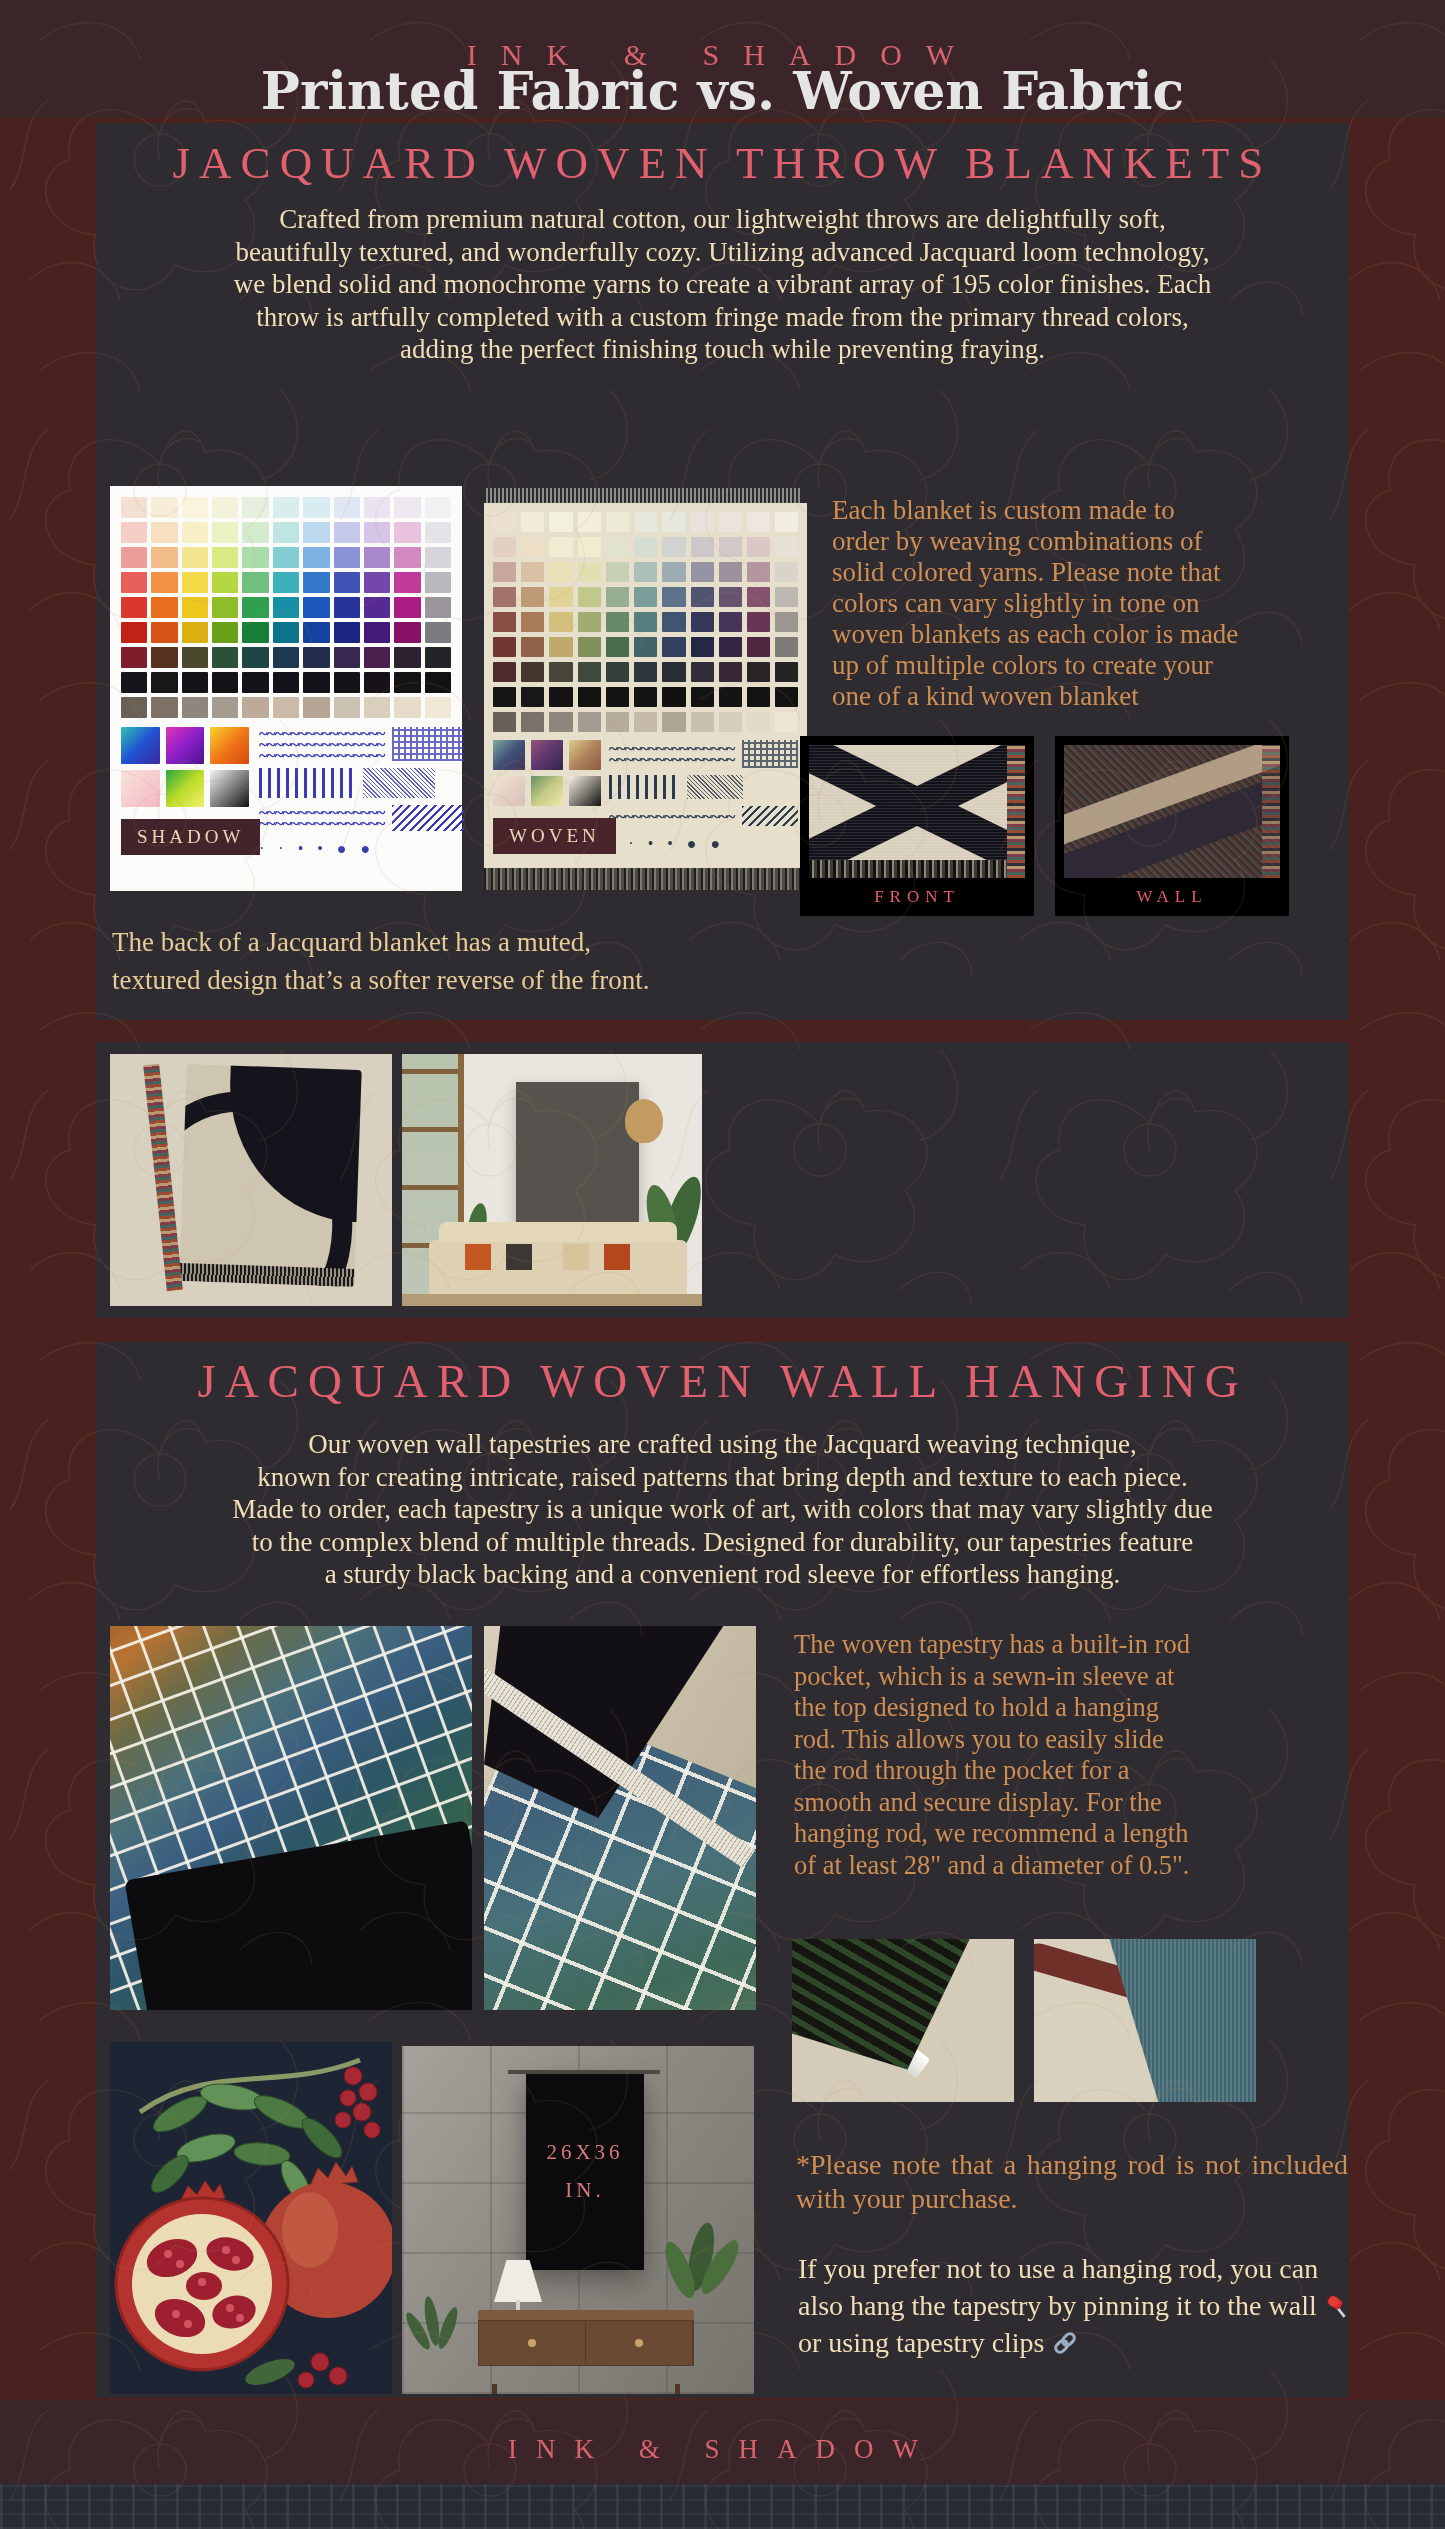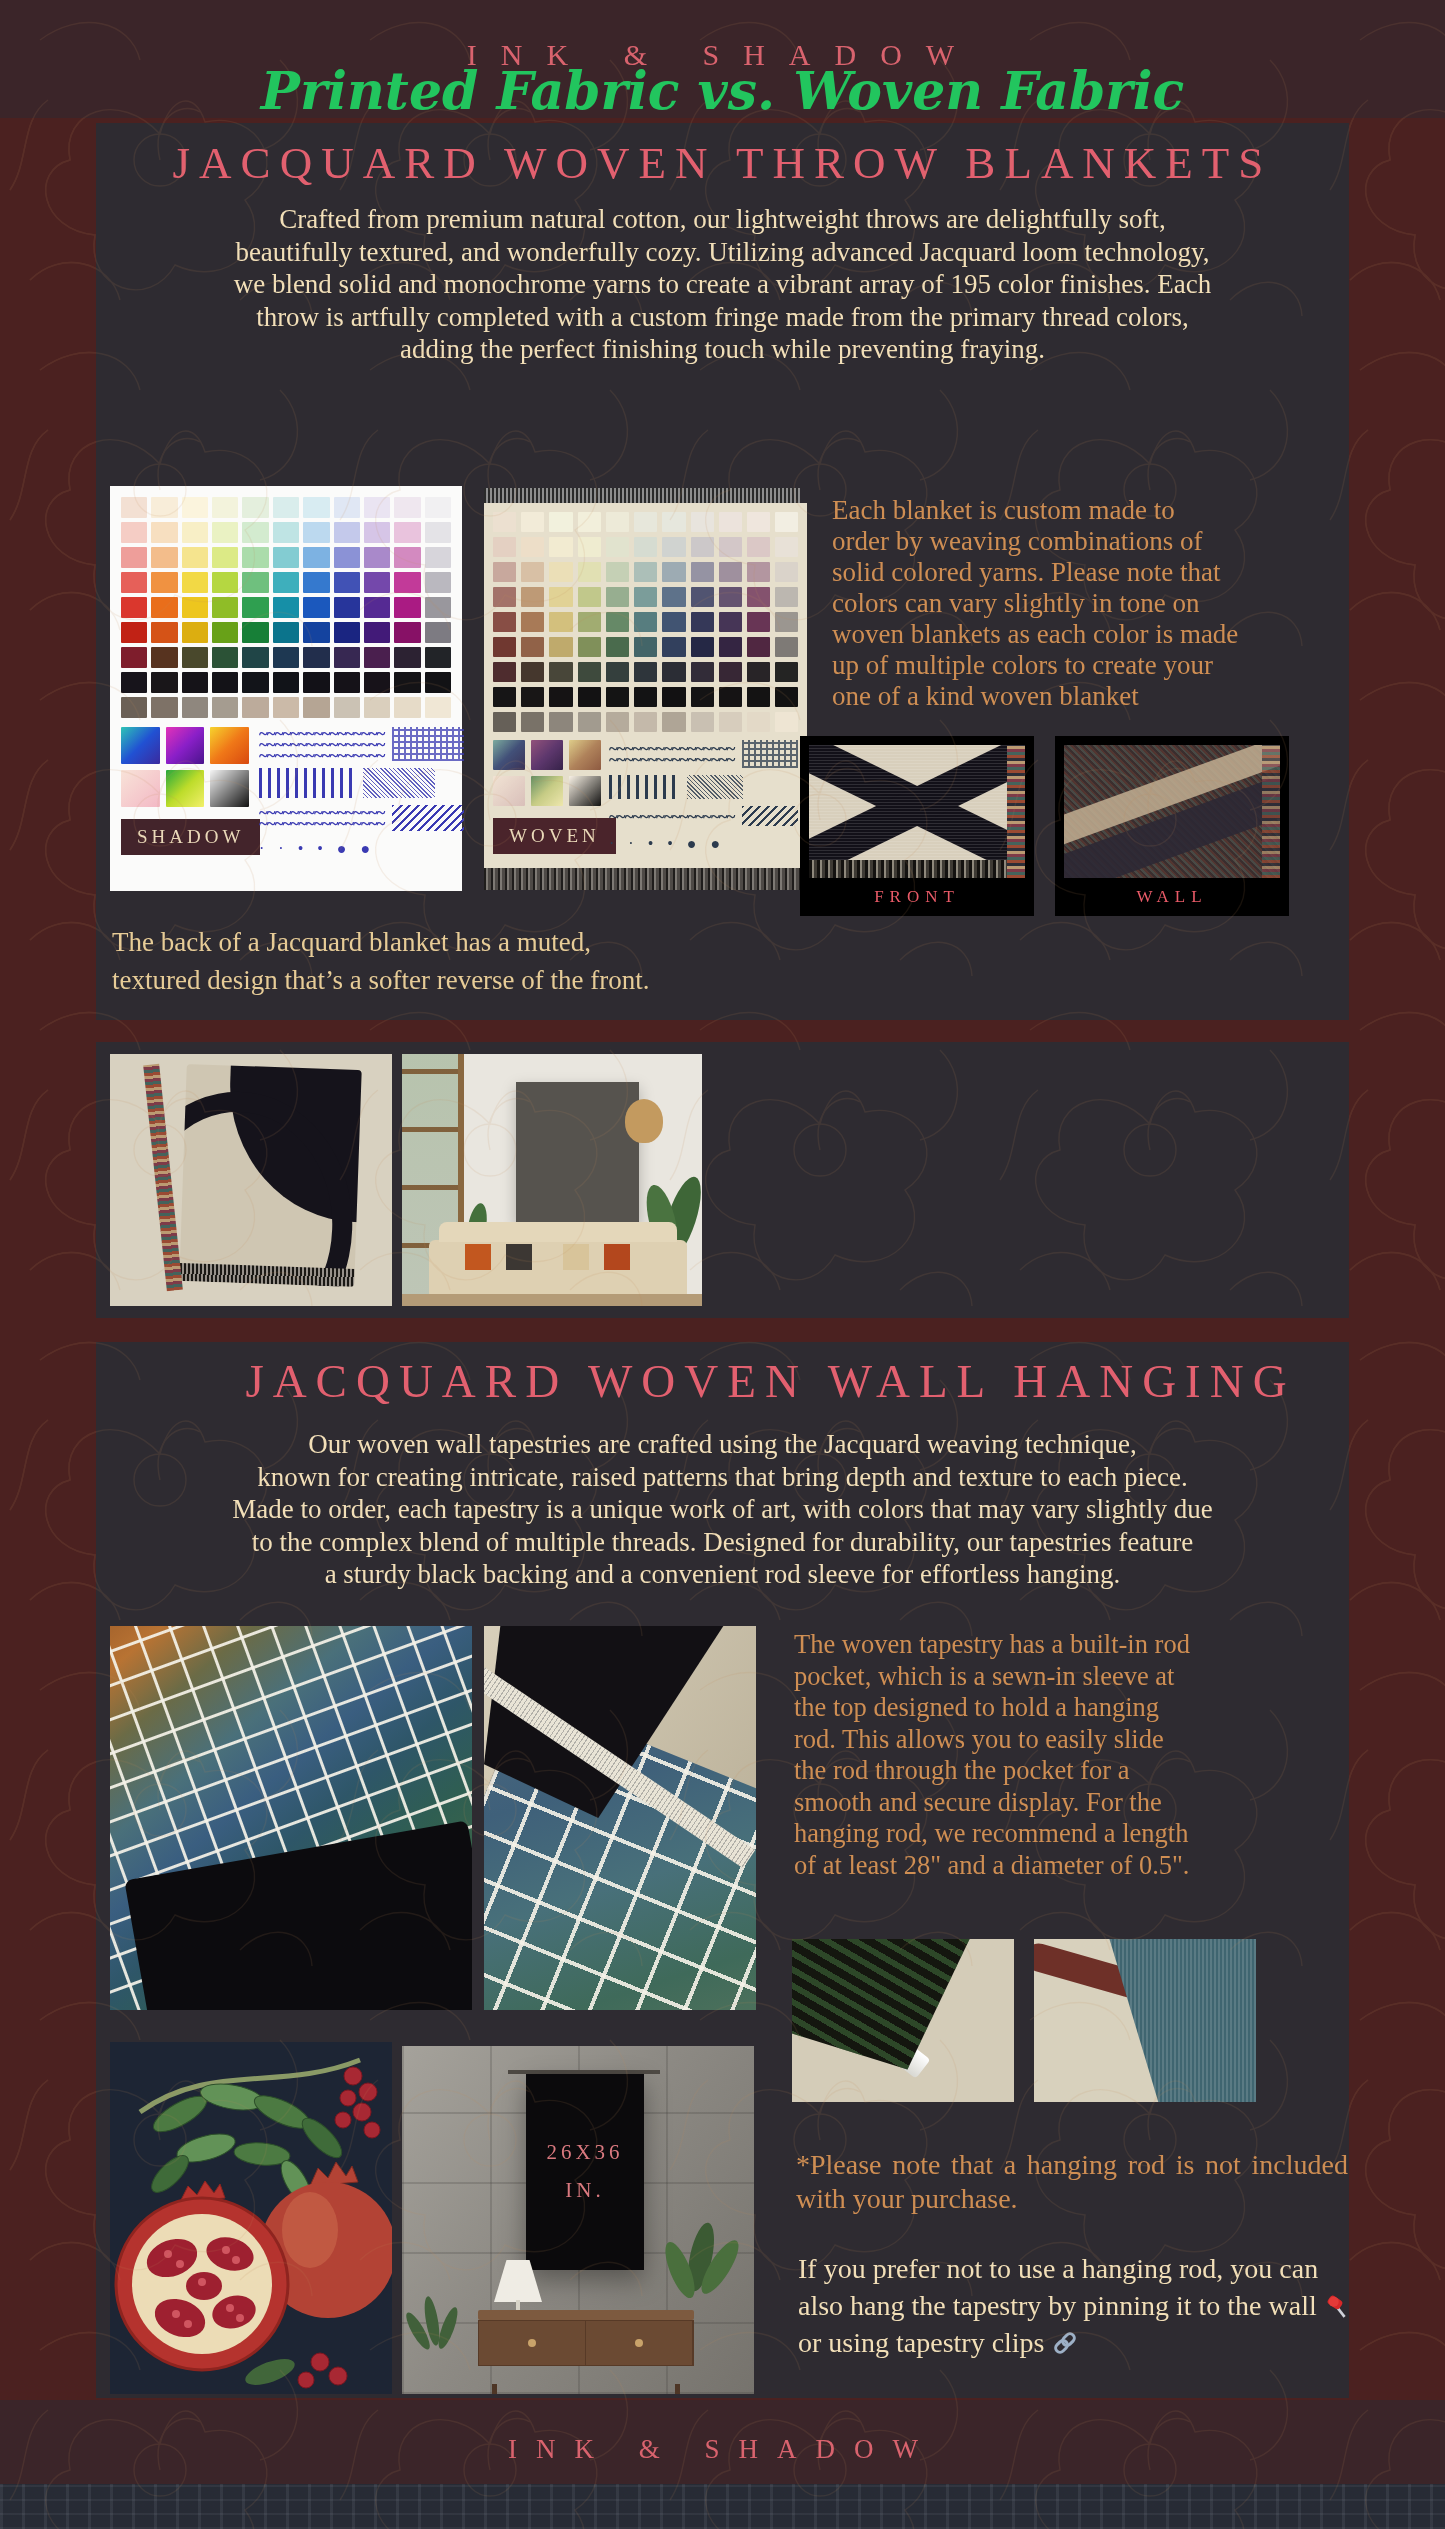--- a/index.html
+++ b/index.html
@@ -10,22 +10,22 @@
   .panel{position:absolute;left:96px;width:1253px;background:#2e2b31;}
   .panel1{top:123px;height:897px;}
   .panel2{top:1042px;height:276px;}
   .panel3{top:1342px;height:1056px;}
   .floral{position:absolute;left:0;top:0;z-index:3;pointer-events:none;opacity:.12;}
   .bottom-strip{position:absolute;left:0;top:2484px;width:1445px;height:45px;background:#272b35;
     background-image:repeating-linear-gradient(90deg,rgba(190,200,215,.09) 0 3px,transparent 3px 22px),
                      repeating-linear-gradient(0deg,rgba(190,200,215,.07) 0 2px,transparent 2px 14px);} .t-cream{color:#f2dfb8;} .t-gold{color:#cf8e53;} .t-tan{color:#e7cc97;}
   .wordmark{position:absolute;top:38px;left:0;width:100%;text-align:center;color:#d9636e;
     font-size:30px;letter-spacing:24px;z-index:4;}
-  .tagline{position:absolute;top:64px;left:0;width:100%;text-align:center;color:#22c55e;
-    font-size:52px;line-height:54px;font-style:italic;font-weight:600;z-index:4;
+  .tagline{position:absolute;top:64px;left:0;width:100%;text-align:center;color:#e5e5e5;
+    font-size:52px;line-height:54px;font-weight:600;z-index:4;
     font-family:"DejaVu Serif",serif;}
   .h-sec{position:absolute;left:0;width:100%;text-align:center;color:#e2606f;font-weight:400;
     letter-spacing:9px;margin:0;}
   .intro{position:absolute;left:50%;transform:translateX(-50%);text-align:center;color:#f2dfb8;
     font-size:27px;line-height:32.5px;white-space:pre-line;}
   .pre{white-space:pre-line;}
   
   .chart-printed{position:absolute;left:14px;top:363px;width:352px;height:405px;background:#fbfbfa;
     padding:11px;box-sizing:border-box;}
   .swatch-grid{display:grid;grid-template-columns:repeat(11,1fr);gap:4px;}
@@ -536,21 +536,21 @@
         <div class="pil pil3"></div>
         <div class="pil pil4"></div>
       </div>
       <div class="pb-floor"></div>
     </div>
     <div class="usage-block">
     </div>
   </div>
 
   <div class="panel panel3">
-    <h2 class="h-sec" style="top:12px;font-size:47px;padding-left:48px;">JACQUARD WOVEN WALL HANGING</h2>
+    <h2 class="h-sec" style="top:12px;font-size:47px;">JACQUARD WOVEN WALL HANGING</h2>
     <div class="intro" style="top:86px;width:1215px;">Our woven wall tapestries are crafted using the Jacquard weaving technique,
 known for creating intricate, raised patterns that bring depth and texture to each piece.
 Made to order, each tapestry is a unique work of art, with colors that may vary slightly due
 to the complex blend of multiple threads. Designed for durability, our tapestries feature
 a sturdy  black backing and a convenient rod sleeve for effortless hanging.</div>
 
     <div class="pl1">
       <div class="pl1-cloth"></div>
       <div class="pl1-black"></div>
     </div>

